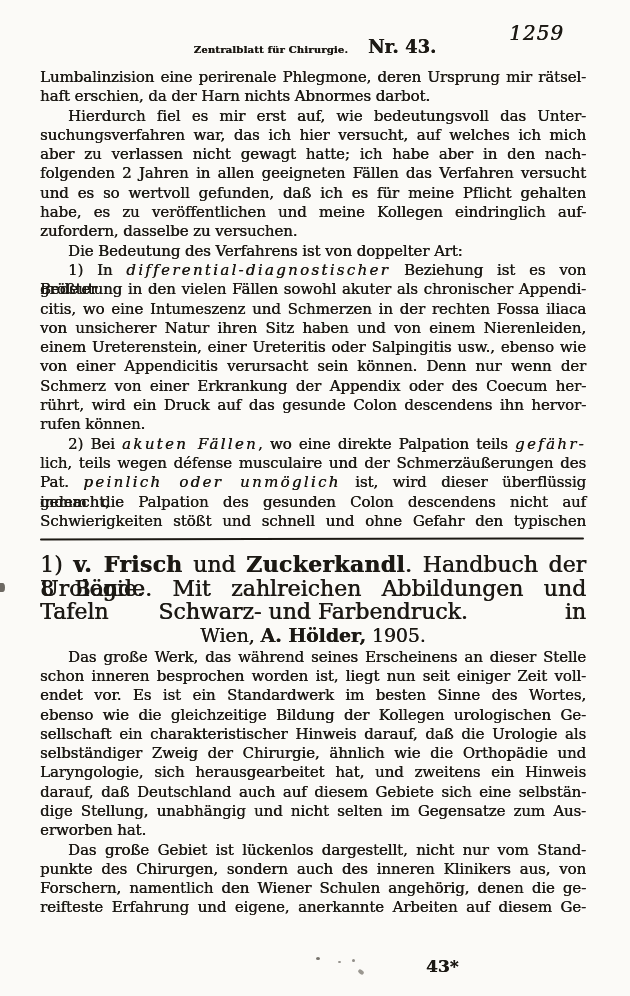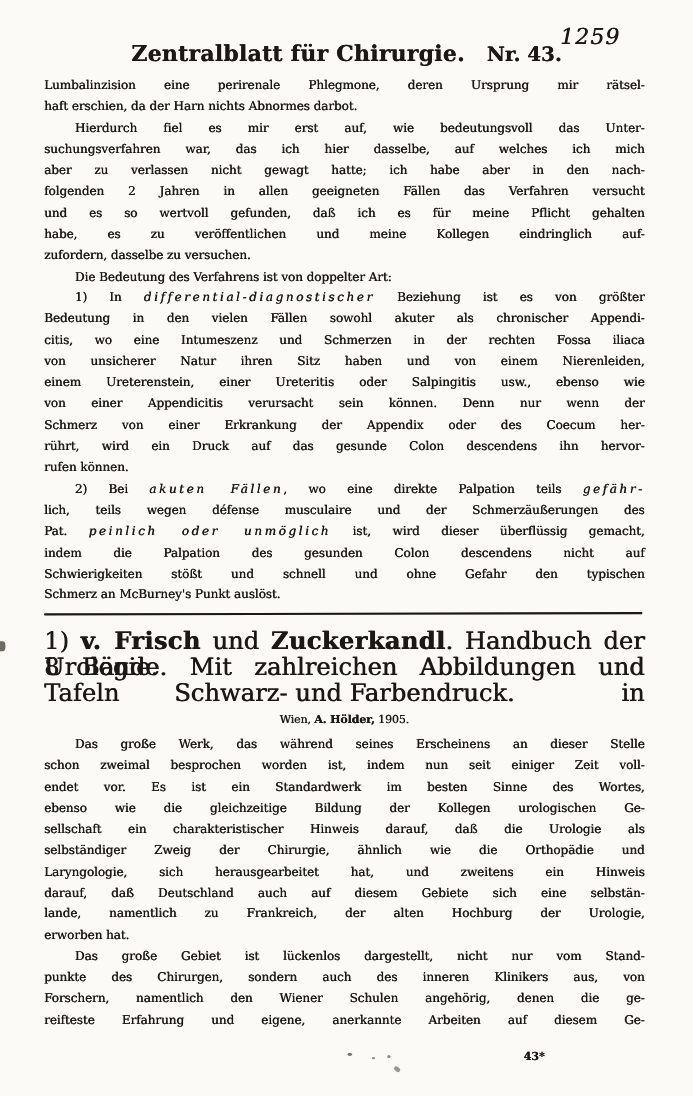--- a/index.html
+++ b/index.html
@@ -16,21 +16,21 @@
   .page{position:relative;width:630px;height:996px;}
 
   
   .running-head{
     position:relative;
     padding-top:36px;
     height:20px;
     text-align:center;
   }
   .running-head .jt{
-    font-weight:bold;font-size:20px;letter-spacing:0.2px;
+    font-weight:bold;font-size:10px;letter-spacing:0.2px;
     text-shadow:0.3px 0 0 currentColor;
     text-align:center;
   }
   .running-head .iss{
     font-weight:bold;font-size:18px;margin-left:20px;
     text-shadow:0.3px 0 0 currentColor;
   }
   .running-head .pn{
     position:absolute;top:21px;right:66px;
     font-size:20px;letter-spacing:1px;
@@ -38,21 +38,21 @@
     font-style:italic;
   }
 
   
   .article{
     margin:12px 44px 0 40px;
     width:546px;
   }
   .line{
     height:19.3px;
-    font-size:11px;line-height:19.3px;
+    font-size:15px;line-height:19.3px;
     letter-spacing:-0.1px;
     text-shadow:0.35px 0 0 currentColor;
     white-space:normal;
   }
   .a-j{text-align:justify;text-align-last:justify;}
   .a-l{text-align:right;text-align-last:left;}
   .a-c{text-align:center;text-align-last:center;}
   .ind{text-indent:28px;}
   .sp{letter-spacing:2.3px;font-style:italic;}
 
@@ -64,28 +64,28 @@
     border-radius:1px;
   }
   .heading .line{
     font-size:22px;height:23.5px;line-height:23.5px;
     text-shadow:0.55px 0 0 currentColor;
     letter-spacing:0;
   }
   .heading .line b{letter-spacing:0.3px;}
   .publisher{margin-top:3px;margin-bottom:4px;}
   .publisher .line{
-    font-size:10px;height:17px;line-height:17px;
+    font-size:19px;height:17px;line-height:17px;
     text-shadow:0.3px 0 0 currentColor;
   }
 
   
   .sheet-sig{
-    position:absolute;left:476px;top:956px;
-    font-weight:bold;font-size:10px;
+    position:absolute;left:426px;top:956px;
+    font-weight:bold;font-size:17px;
     text-shadow:0.3px 0 0 currentColor;
   }
 
   
   .speck{position:absolute;background:#4a453d;border-radius:50%;}
   .sp1{left:316px;top:957px;width:4px;height:3px;opacity:.75;}
   .sp2{left:338px;top:961px;width:3px;height:2px;opacity:.6;}
   .sp3{left:352px;top:959px;width:3px;height:3px;opacity:.6;}
   .sp4{left:358px;top:970px;width:6px;height:4px;opacity:.55;transform:rotate(35deg);border-radius:40%;}
   .sp5{left:0;top:583px;width:5px;height:9px;opacity:.8;border-radius:0 60% 60% 0;}
@@ -100,21 +100,21 @@
     <span class="pn">1259</span>
   </div>
 
   <div class="article">
       <div class="block para">
         <div class="line a-j">Lumbalinzision eine perirenale Phlegmone, deren Ursprung mir rätsel-</div>
         <div class="line a-l">haft erschien, da der Harn nichts Abnormes darbot.</div>
       </div>
       <div class="block para">
         <div class="line a-j ind">Hierdurch fiel es mir erst auf, wie bedeutungsvoll das Unter-</div>
-        <div class="line a-j">suchungsverfahren war, das ich hier dasselbe, auf welches ich mich</div>
+        <div class="line a-j">suchungsverfahren war, das ich hier versucht, auf welches ich mich</div>
         <div class="line a-j">aber zu verlassen nicht gewagt hatte; ich habe aber in den nach-</div>
         <div class="line a-j">folgenden 2 Jahren in allen geeigneten Fällen das Verfahren versucht</div>
         <div class="line a-j">und es so wertvoll gefunden, daß ich es für meine Pflicht gehalten</div>
         <div class="line a-j">habe, es zu veröffentlichen und meine Kollegen eindringlich auf-</div>
         <div class="line a-l">zufordern, dasselbe zu versuchen.</div>
       </div>
       <div class="block para">
         <div class="line a-l ind">Die Bedeutung des Verfahrens ist von doppelter Art:</div>
       </div>
       <div class="block para">
@@ -127,41 +127,40 @@
         <div class="line a-j">Schmerz von einer Erkrankung der Appendix oder des Coecum her-</div>
         <div class="line a-j">rührt, wird ein Druck auf das gesunde Colon descendens ihn hervor-</div>
         <div class="line a-l">rufen können.</div>
       </div>
       <div class="block para">
         <div class="line a-j ind">2) Bei <span class="sp">akuten Fällen</span>, wo eine direkte Palpation teils <span class="sp">gefähr-</span></div>
         <div class="line a-j">lich, teils wegen défense musculaire und der Schmerzäußerungen des</div>
         <div class="line a-j">Pat. <span class="sp">peinlich oder unmöglich</span> ist, wird dieser überflüssig gemacht,</div>
         <div class="line a-j">indem die Palpation des gesunden Colon descendens nicht auf</div>
         <div class="line a-j">Schwierigkeiten stößt und schnell und ohne Gefahr den typischen</div>
-        <div class="line a-l">Schmerz an McBurney's Punkt auslöst.</div>
       </div>
       <div class="rule"></div>
       <div class="block heading">
         <div class="line a-j">1) <b>v. Frisch</b> und <b>Zuckerkandl</b>.  Handbuch der Urologie.</div>
         <div class="line a-j">8 Bände.  Mit zahlreichen Abbildungen und Tafeln in</div>
         <div class="line a-c">Schwarz- und Farbendruck.</div>
       </div>
       <div class="block publisher">
         <div class="line a-c">Wien, <b>A. Hölder,</b> 1905.</div>
       </div>
       <div class="block para">
         <div class="line a-j ind">Das große Werk, das während seines Erscheinens an dieser Stelle</div>
-        <div class="line a-j">schon zweimal besprochen worden ist, indem nun seit einiger Zeit voll-</div>
+        <div class="line a-j">schon inneren besprochen worden ist, liegt nun seit einiger Zeit voll-</div>
         <div class="line a-j">endet vor.  Es ist ein Standardwerk im besten Sinne des Wortes,</div>
         <div class="line a-j">ebenso wie die gleichzeitige Bildung der Kollegen urologischen Ge-</div>
         <div class="line a-j">sellschaft ein charakteristischer Hinweis darauf, daß die Urologie als</div>
         <div class="line a-j">selbständiger Zweig der Chirurgie, ähnlich wie die Orthopädie und</div>
         <div class="line a-j">Laryngologie, sich herausgearbeitet hat, und zweitens ein Hinweis</div>
         <div class="line a-j">darauf, daß Deutschland auch auf diesem Gebiete sich eine selbstän-</div>
-        <div class="line a-j">lande, namentlich zu Frankreich, der alten Hochburg der Urologie,</div>
+        <div class="line a-j">dige Stellung, unabhängig und nicht selten im Gegensatze zum Aus-</div>
         <div class="line a-l">erworben hat.</div>
       </div>
       <div class="block para">
         <div class="line a-j ind">Das große Gebiet ist lückenlos dargestellt, nicht nur vom Stand-</div>
         <div class="line a-j">punkte des Chirurgen, sondern auch des inneren Klinikers aus, von</div>
         <div class="line a-j">Forschern, namentlich den Wiener Schulen angehörig, denen die ge-</div>
         <div class="line a-j">reifteste Erfahrung und eigene, anerkannte Arbeiten auf diesem Ge-</div>
       </div>
     </div>
 

